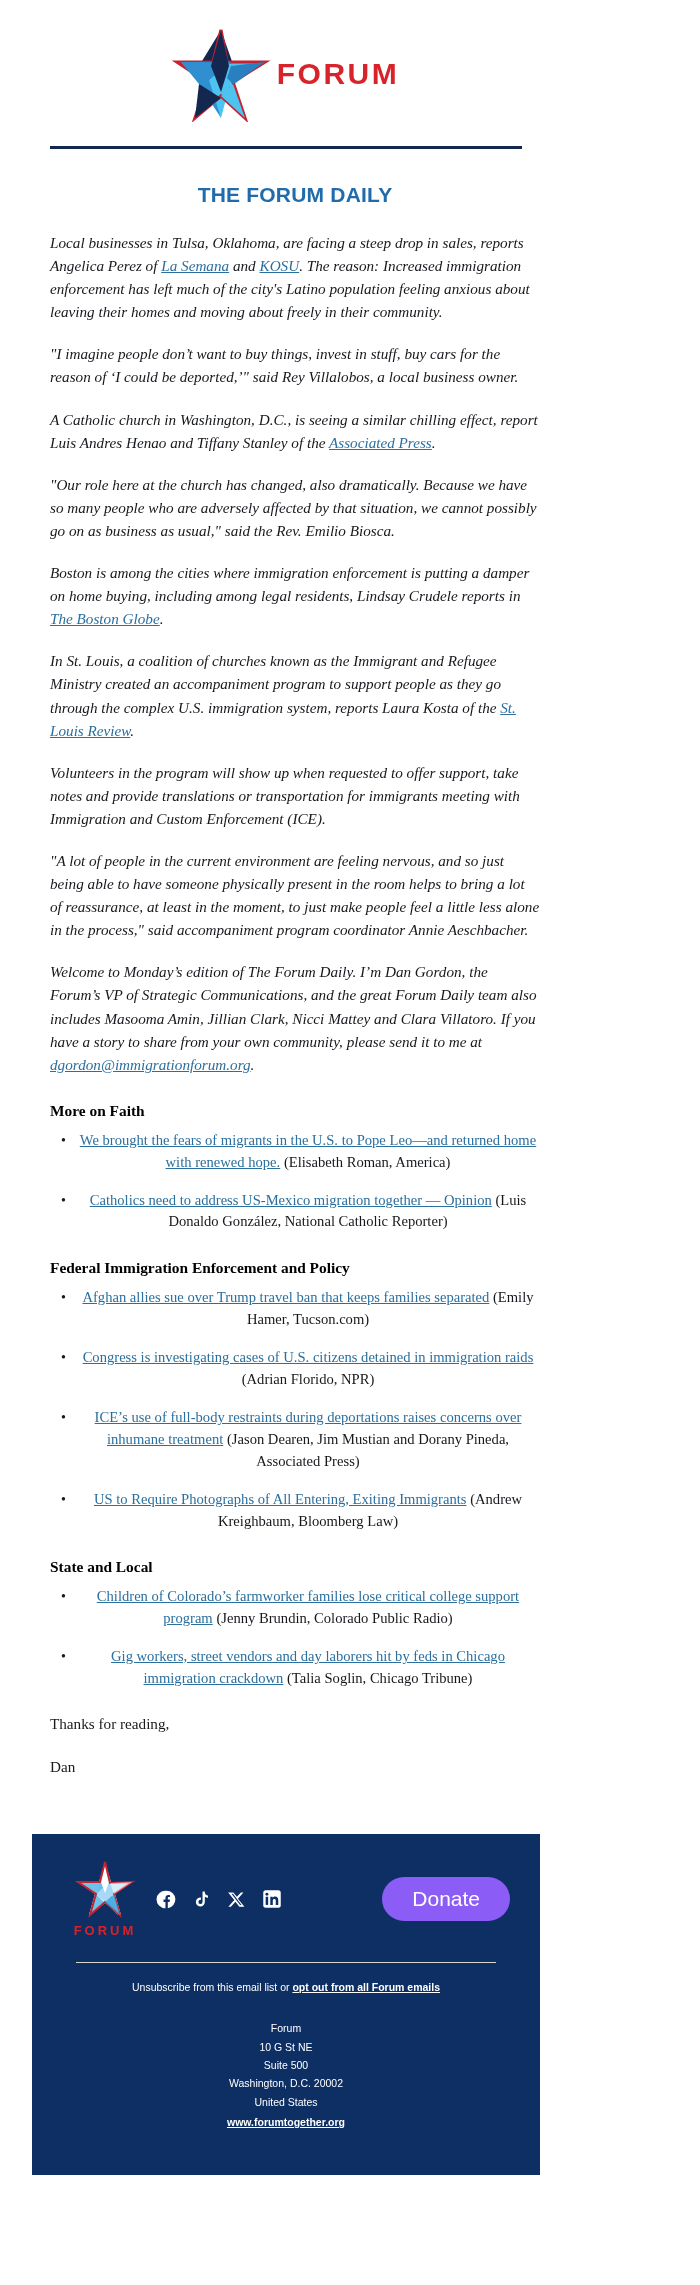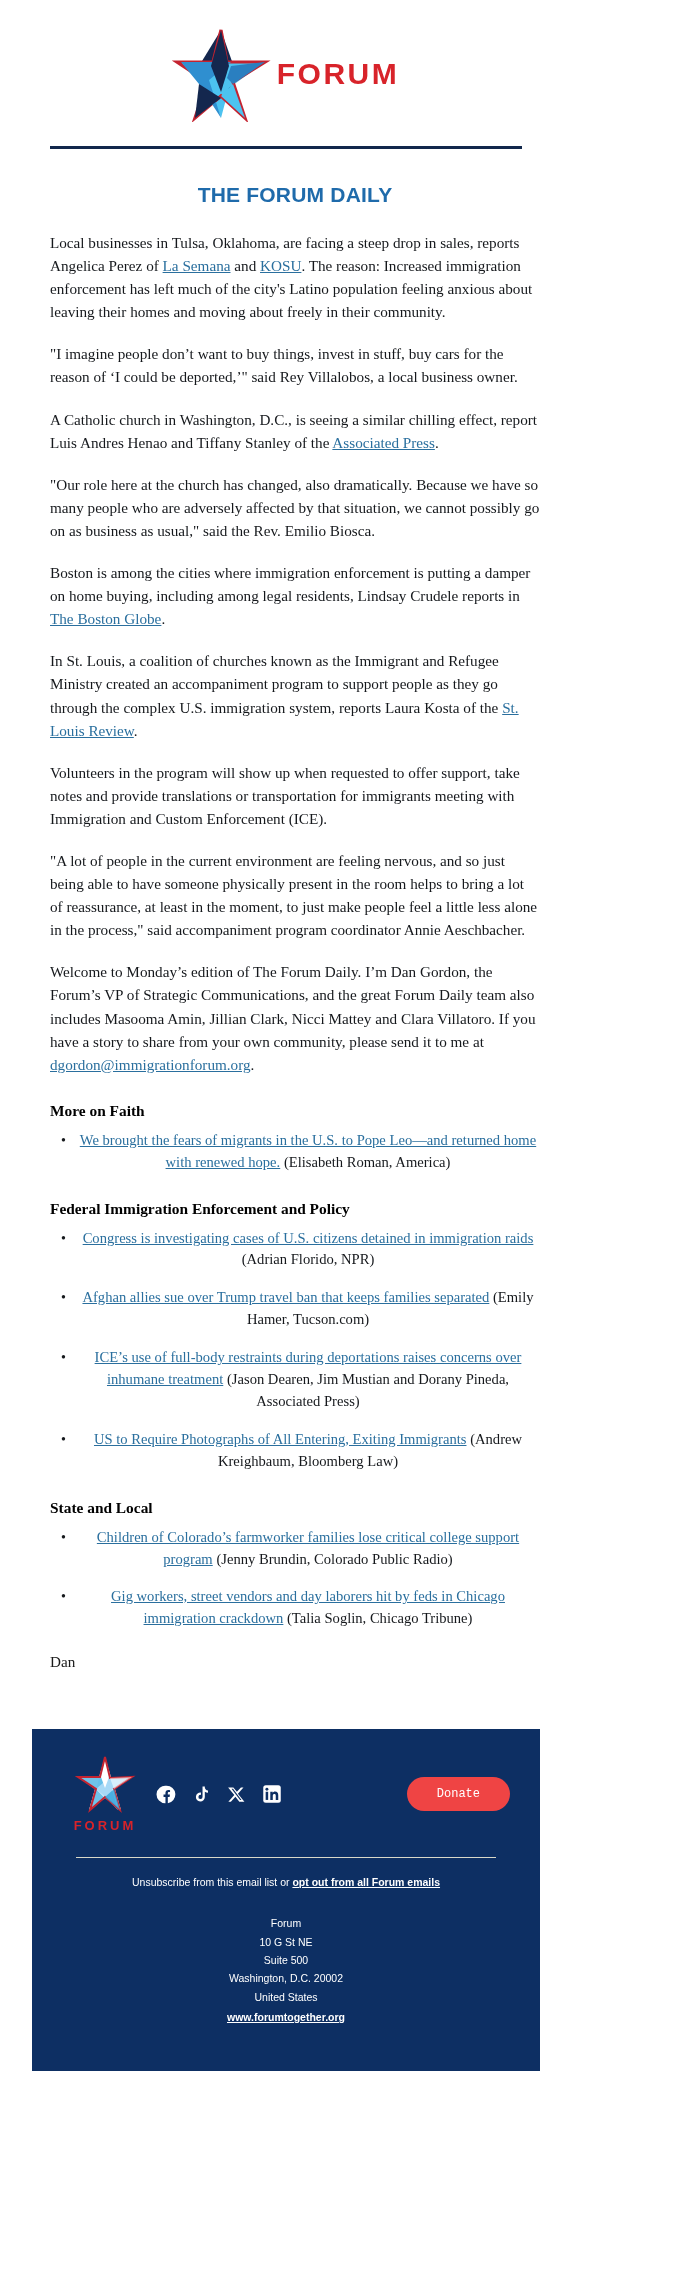--- a/index.html
+++ b/index.html
@@ -62,20 +62,21 @@
     color: #1f6bab;
     letter-spacing: 0.2px;
     margin: 0 0 24px 0;
   }
 
   p.body-para {
     font-size: 15.2px;
     line-height: 1.52;
     margin: 0 0 19px 0;
     color: #15181c;
+    font-style: italic;
   }
 
   a.inline-link {
     color: #2a6f9e;
     text-decoration: underline;
   }
 
   h3.section-head {
     font-size: 15.4px;
     font-weight: bold;
@@ -161,24 +162,24 @@
   .social-icon {
     width: 21px;
     height: 21px;
     display: inline-flex;
     align-items: center;
     justify-content: center;
   }
   .social-icon svg { display: block; }
 
   .donate-btn {
-    background: #ef4444;
-    color: #ffffff;
-    font-family: Liberation Mono, monospace;
-    font-size: 12px;
+    background: #8b5cf6;
+    color: #ffffff;
+    font-family: Liberation Sans, sans-serif;
+    font-size: 21px;
     padding: 10px 30px;
     border-radius: 22px;
     border: none;
     text-decoration: none;
     display: inline-block;
     cursor: pointer;
     white-space: nowrap;
   }
 
   .footer-divider {
@@ -257,36 +258,38 @@
 
     <p class="body-para">Volunteers in the program will show up when requested to offer support, take notes and provide translations or transportation for immigrants meeting with Immigration and Custom Enforcement (ICE).</p>
 
     <p class="body-para">"A lot of people in the current environment are feeling nervous, and so just being able to have someone physically present in the room helps to bring a lot of reassurance, at least in the moment, to just make people feel a little less alone in the process," said accompaniment program coordinator Annie Aeschbacher.</p>
 
     <p class="body-para"><span>Welcome to Monday’s edition of The Forum Daily. I’m Dan Gordon, the Forum’s VP of Strategic Communications, and the great Forum Daily team also includes Masooma Amin, Jillian Clark, Nicci Mattey and Clara Villatoro. If you have a story to share from your own community, please send it to me at </span><a class="inline-link" href="#">dgordon@immigrationforum.org</a><span>.</span></p>
 
     <h3 class="section-head">More on Faith</h3>
     <ul class="link-list">
       <li><a href="#">We brought the fears of migrants in the U.S. to Pope Leo—and returned home with renewed hope.</a><span class="byline"> (Elisabeth Roman, America)</span></li>
+      <li><a href="#">Catholics need to address US-Mexico migration together — Opinion</a><span class="byline"> (Luis Donaldo González, National Catholic Reporter)</span></li>
     </ul>
 
     <h3 class="section-head">Federal Immigration Enforcement and Policy</h3>
     <ul class="link-list">
+      <li><a href="#">Afghan allies sue over Trump travel ban that keeps families separated</a><span class="byline"> (Emily Hamer, Tucson.com)</span></li>
       <li><a href="#">Congress is investigating cases of U.S. citizens detained in immigration raids</a><span class="byline"> (Adrian Florido, NPR)</span></li>
-      <li><a href="#">Afghan allies sue over Trump travel ban that keeps families separated</a><span class="byline"> (Emily Hamer, Tucson.com)</span></li>
       <li><a href="#">ICE’s use of full-body restraints during deportations raises concerns over inhumane treatment</a><span class="byline"> (Jason Dearen, Jim Mustian and Dorany Pineda, Associated Press)</span></li>
       <li><a href="#">US to Require Photographs of All Entering, Exiting Immigrants</a><span class="byline"> (Andrew Kreighbaum, Bloomberg Law)</span></li>
     </ul>
 
     <h3 class="section-head">State and Local</h3>
     <ul class="link-list">
       <li><a href="#">Children of Colorado’s farmworker families lose critical college support program</a><span class="byline"> (Jenny Brundin, Colorado Public Radio)</span></li>
       <li><a href="#">Gig workers, street vendors and day laborers hit by feds in Chicago immigration crackdown</a><span class="byline"> (Talia Soglin, Chicago Tribune)</span></li>
     </ul>
 
+    <p class="closing">Thanks for reading,</p>
     <p class="signoff">Dan</p>
   </div>
 
   <div class="footer-outer">
     <div class="footer">
 
       <div class="footer-top">
         <div class="footer-brand">
           <svg class="logo-star-footer" viewBox="0 0 62 58">
             <polygon points="31,2 37,22 58,22 41,34 47,55 31,43 15,55 21,34 4,22 25,22" fill="#ffffff"></polygon>

